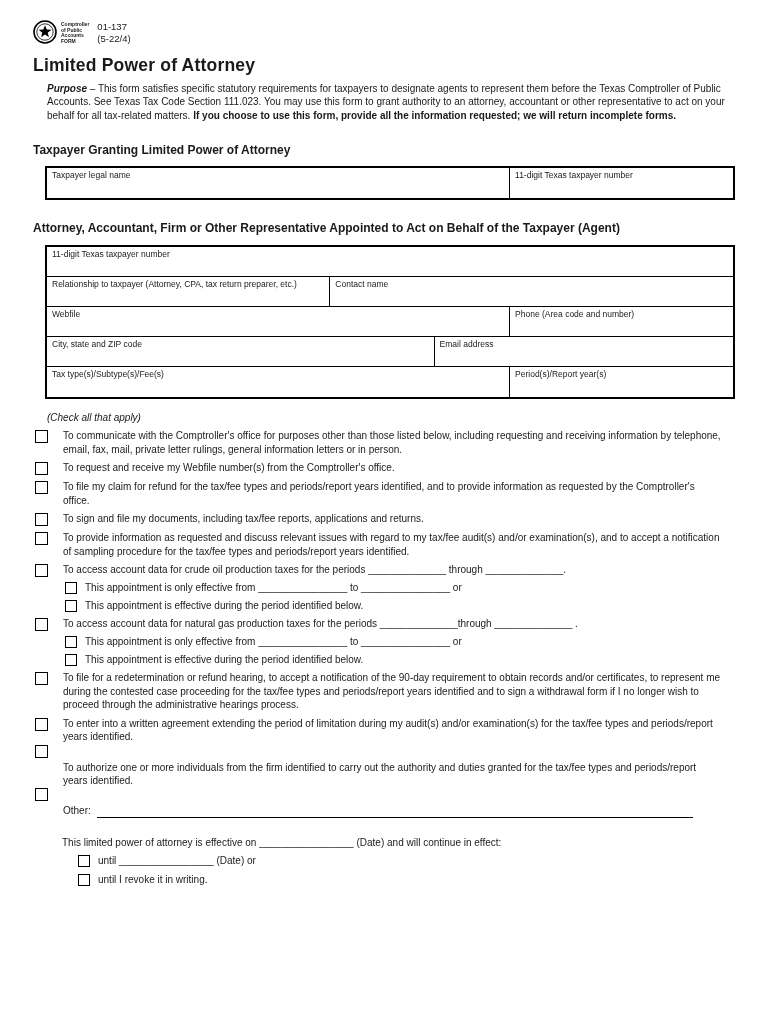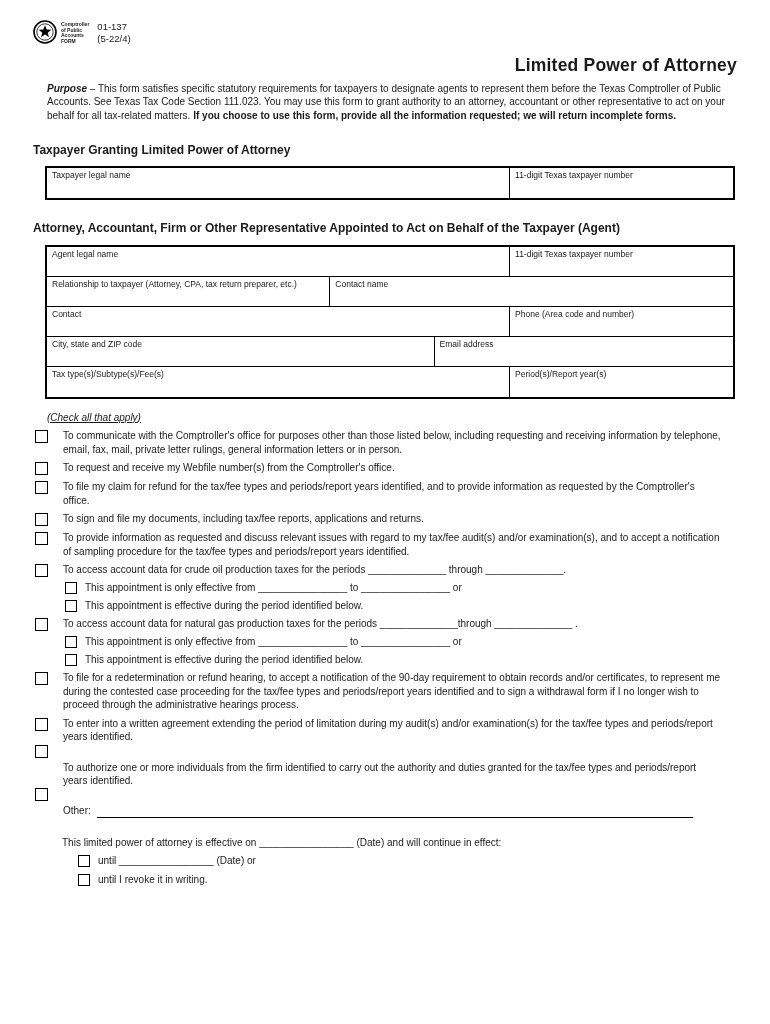--- a/index.html
+++ b/index.html
@@ -13,36 +13,36 @@
     line-height: 1.35;
     box-sizing: border-box;
     padding: 20px 33px 0 33px;
     overflow: hidden;
   }
   
   .form-header { display:flex; align-items:flex-start; gap:4px; height: 30px; }
   .seal { width:24px; height:24px; flex:none; }
   .agency { font-size:5px; line-height:1.12; letter-spacing:0; color:#1a1a1a; font-weight:bold; padding-top:2px; }
   .form-no { font-size:9.5px; line-height:1.25; padding-left:4px; padding-top:1px; }
-  h1.title { font-size:17.5px; margin:4px 0 4px 0; font-weight:bold; letter-spacing:0.2px;text-align:right; }
+  h1.title { font-size:17.5px; margin:4px 0 4px 0; font-weight:bold; letter-spacing:0.2px; }
   .purpose { margin:2px 0 0 14px; width: 692px; }
   .purpose .plabel { font-weight:bold; font-style:italic; }
   h2.section { font-size:12px; font-weight:bold; margin:20px 0 8px 0; }
   
   .tbl { border:2px solid #000; margin-left:12px; width:690px; box-sizing:border-box; }
   .trow { display:flex; border-bottom:1px solid #000; height:30px; box-sizing:border-box; }
   .trow:last-child { border-bottom:none;justify-content:space-between; }
   .tcell { border-right:1px solid #000; padding:2px 5px; font-size:8.5px; box-sizing:border-box; overflow:hidden; }
   .tcell:last-child { border-right:none; }
   .w675 { width:67.5%; flex:none; } .wrest { flex:1; }
   .w413 { width:41.3%; flex:none; }
   .w565 { width:56.5%; flex:none; }
   
   .appoint { font-weight:bold; margin:18px 0 0 14px; width: 690px; }
-  .checkall { font-style:italic; margin:12px 0 0 14px;text-decoration:underline; }
+  .checkall { font-style:italic; margin:12px 0 0 14px; }
   
   .citem { display:flex; gap:15px; margin:5px 0 0 2px; }
   .citem .txt { width: 660px; }
   .cb { width:11px; height:11px; border:1px solid #000; flex:none; background:#fff; margin-top:1px; }
   .cb.raised { position:relative; top:-17px; }
   .sub { display:flex; gap:8px; margin:4px 0 0 32px; }
   .sub .cb { width:10px; height:10px; }
   
   .other-row { display:flex; align-items:flex-end; gap:6px; width: 660px; }
   .other-line { flex:1; border-bottom:1px solid #000; height:12px; margin-right:30px; }
@@ -84,29 +84,28 @@
   <div class="tbl">
     <div class="trow">
       <div class="tcell w675"><span>Taxpayer legal name</span></div>
       <div class="tcell wrest"><span>11-digit Texas taxpayer number</span></div>
     </div>
   </div>
 
   <h2 class="section">Attorney, Accountant, Firm or Other Representative Appointed to Act on Behalf of the Taxpayer (Agent)</h2>
   <div class="tbl">
     <div class="trow">
-      <div class="tcell w675"><span>Agent legal name</span></div>
       <div class="tcell wrest"><span>11-digit Texas taxpayer number</span></div>
     </div>
     <div class="trow">
       <div class="tcell w413"><span>Relationship to taxpayer (Attorney, CPA, tax return preparer, etc.)</span></div>
       <div class="tcell wrest"><span>Contact name</span></div>
     </div>
     <div class="trow">
-      <div class="tcell w675"><span>Contact</span></div>
+      <div class="tcell w675"><span>Webfile</span></div>
       <div class="tcell wrest"><span>Phone (Area code and number)</span></div>
     </div>
     <div class="trow">
       <div class="tcell w565"><span>City, state and ZIP code</span></div>
       <div class="tcell wrest"><span>Email address</span></div>
     </div>
     <div class="trow">
       <div class="tcell w675"><span>Tax type(s)/Subtype(s)/Fee(s)</span></div>
       <div class="tcell wrest"><span>Period(s)/Report year(s)</span></div>
     </div>

